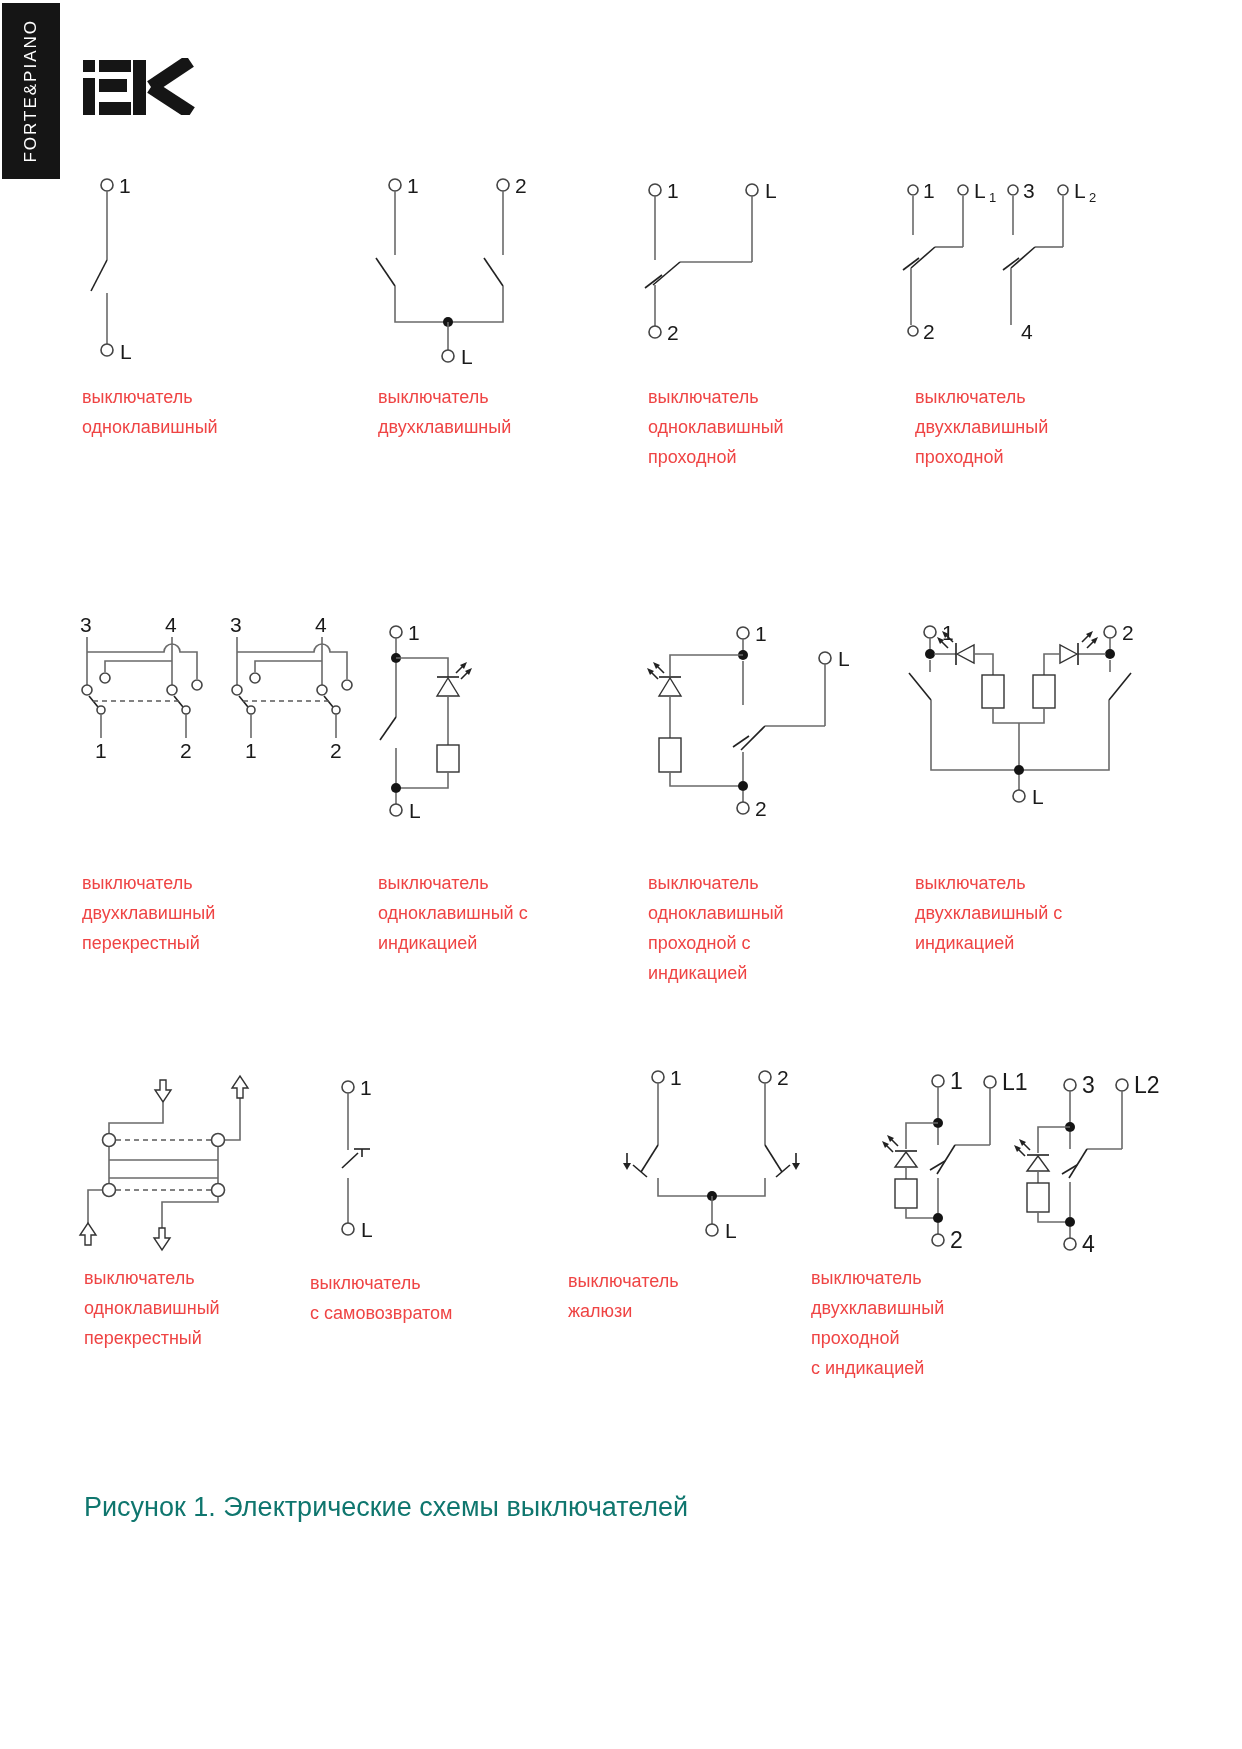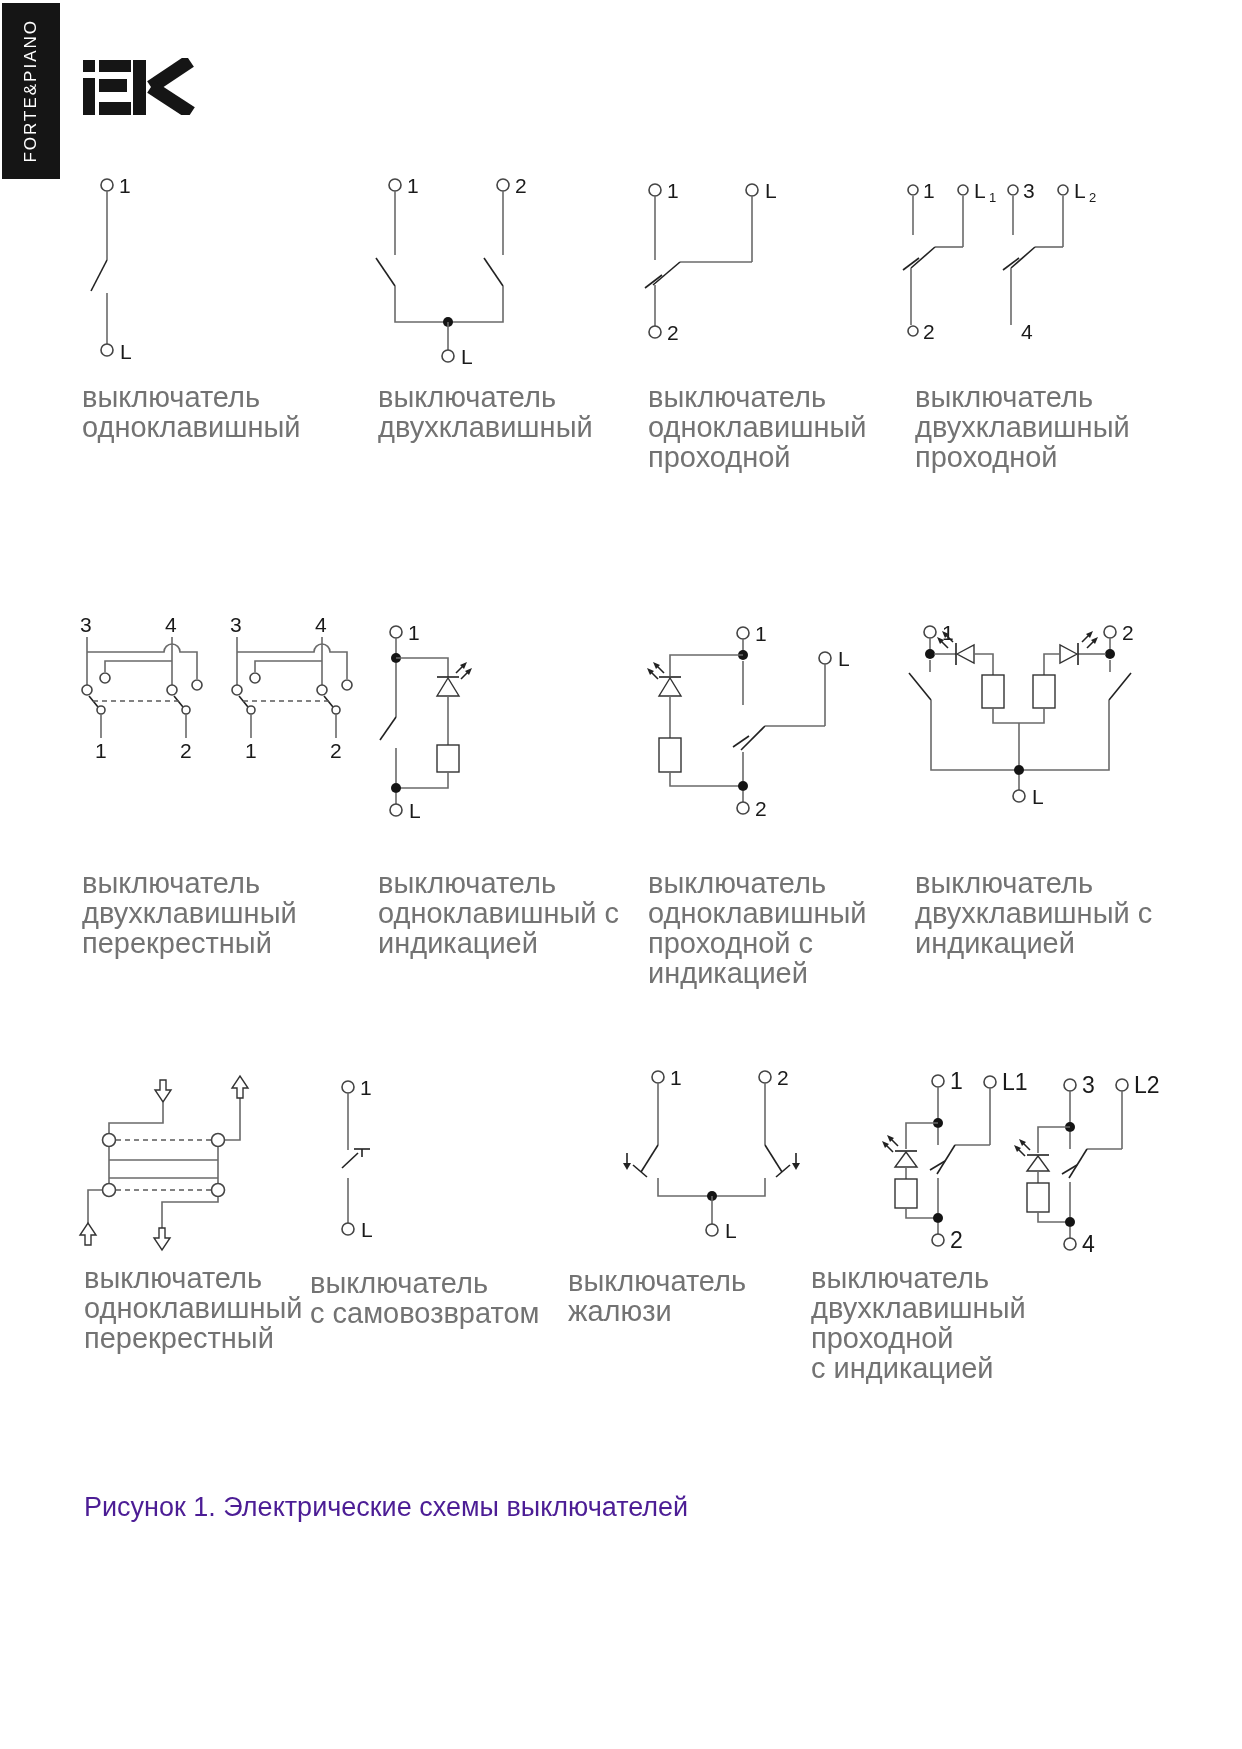--- a/index.html
+++ b/index.html
@@ -11,25 +11,25 @@
     position:absolute; left:2px; top:3px; width:58px; height:176px;
     background:#151515; display:flex; align-items:center; justify-content:center;
   }
   .brand-text{
     color:#ffffff; font-size:17px; letter-spacing:2px;
     writing-mode:vertical-rl; transform:rotate(180deg); white-space:nowrap;
   }
   .logo{ position:absolute; left:83px; top:58px; }
   .diagram{ position:absolute; }
   .cap{
-    position:absolute; white-space:pre-line; color:#737373;
-    font-size:29px; line-height:30px;
+    position:absolute; white-space:pre-line; color:#ef4444;
+    font-size:18px; line-height:30px;
   }
   .figure-title{
-    position:absolute; left:84px; top:1492px; color:#4c1d95; font-size:27px;
+    position:absolute; left:84px; top:1492px; color:#0f766e; font-size:27px;
   }
   
   .w{stroke:#6a6a6a;stroke-width:1.6;fill:none}
   .s{stroke:#222222;stroke-width:1.6;fill:none}
   .term{fill:#ffffff;stroke:#454545;stroke-width:1.6}
   .dot{fill:#141414;stroke:none}
   .hollow{fill:#ffffff;stroke:#333333;stroke-width:1.4}
   .dash{stroke:#5a5a5a;stroke-width:1.5;stroke-dasharray:5 4;fill:none}
   .ah{fill:#222222;stroke:none}
   text.tl{font-family:"Liberation Sans",sans-serif;font-size:21px;fill:#1a1a1a}

